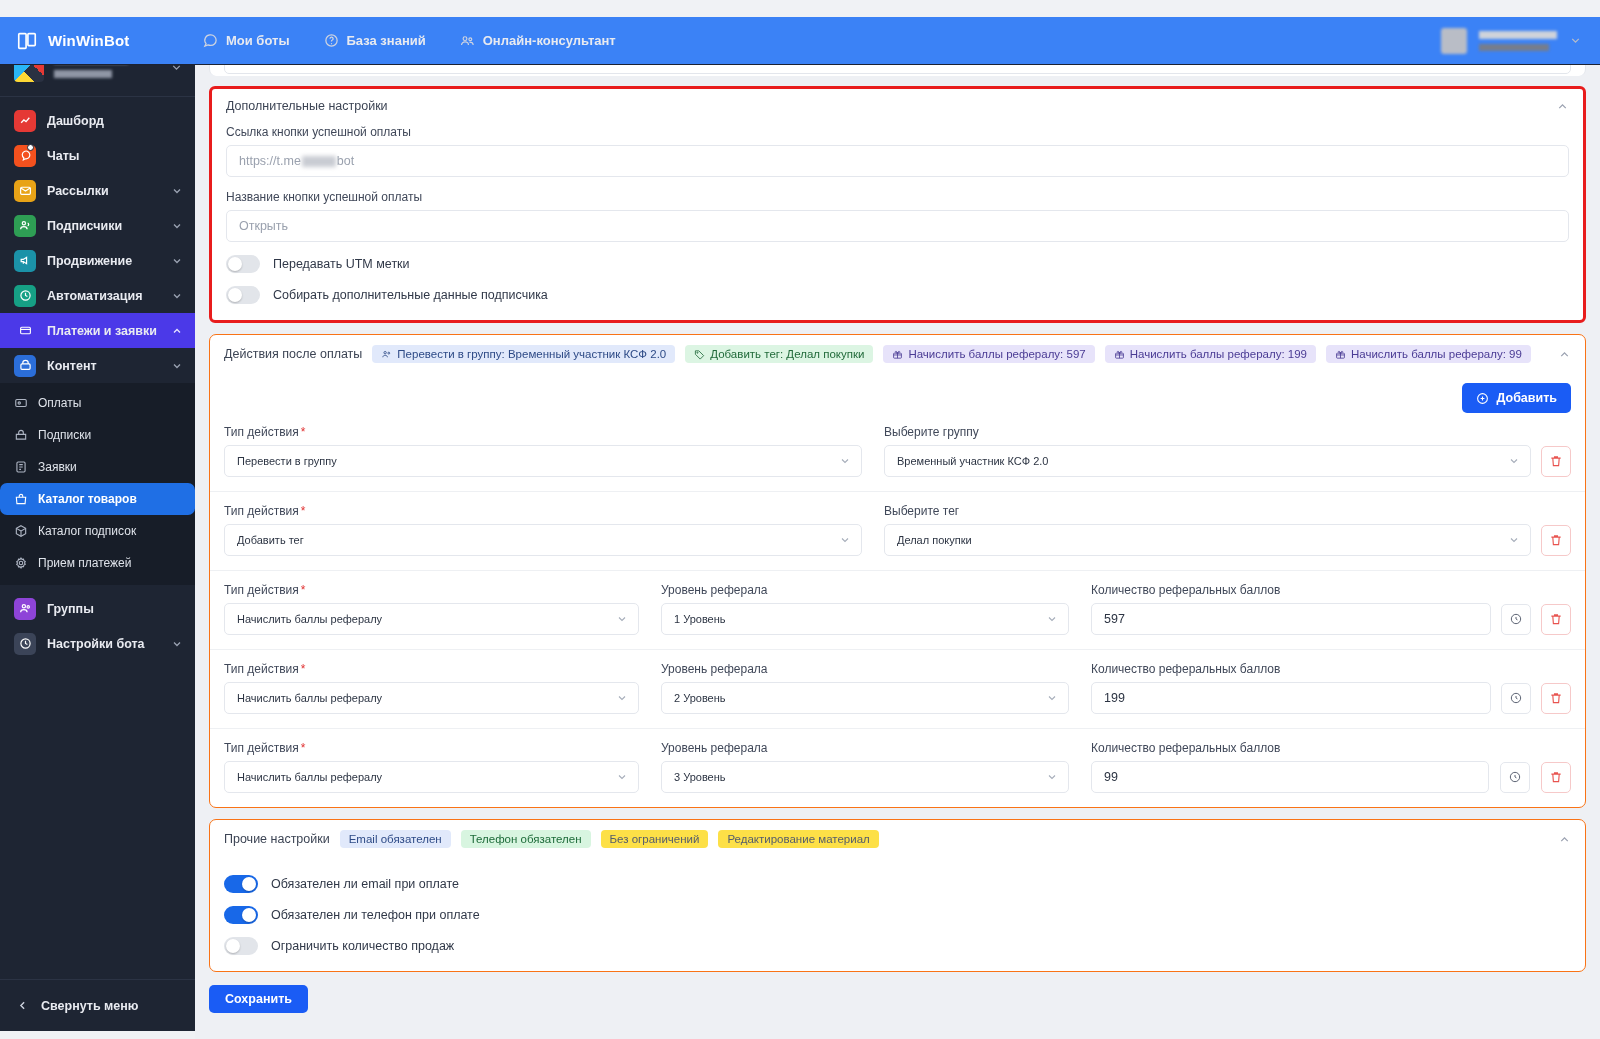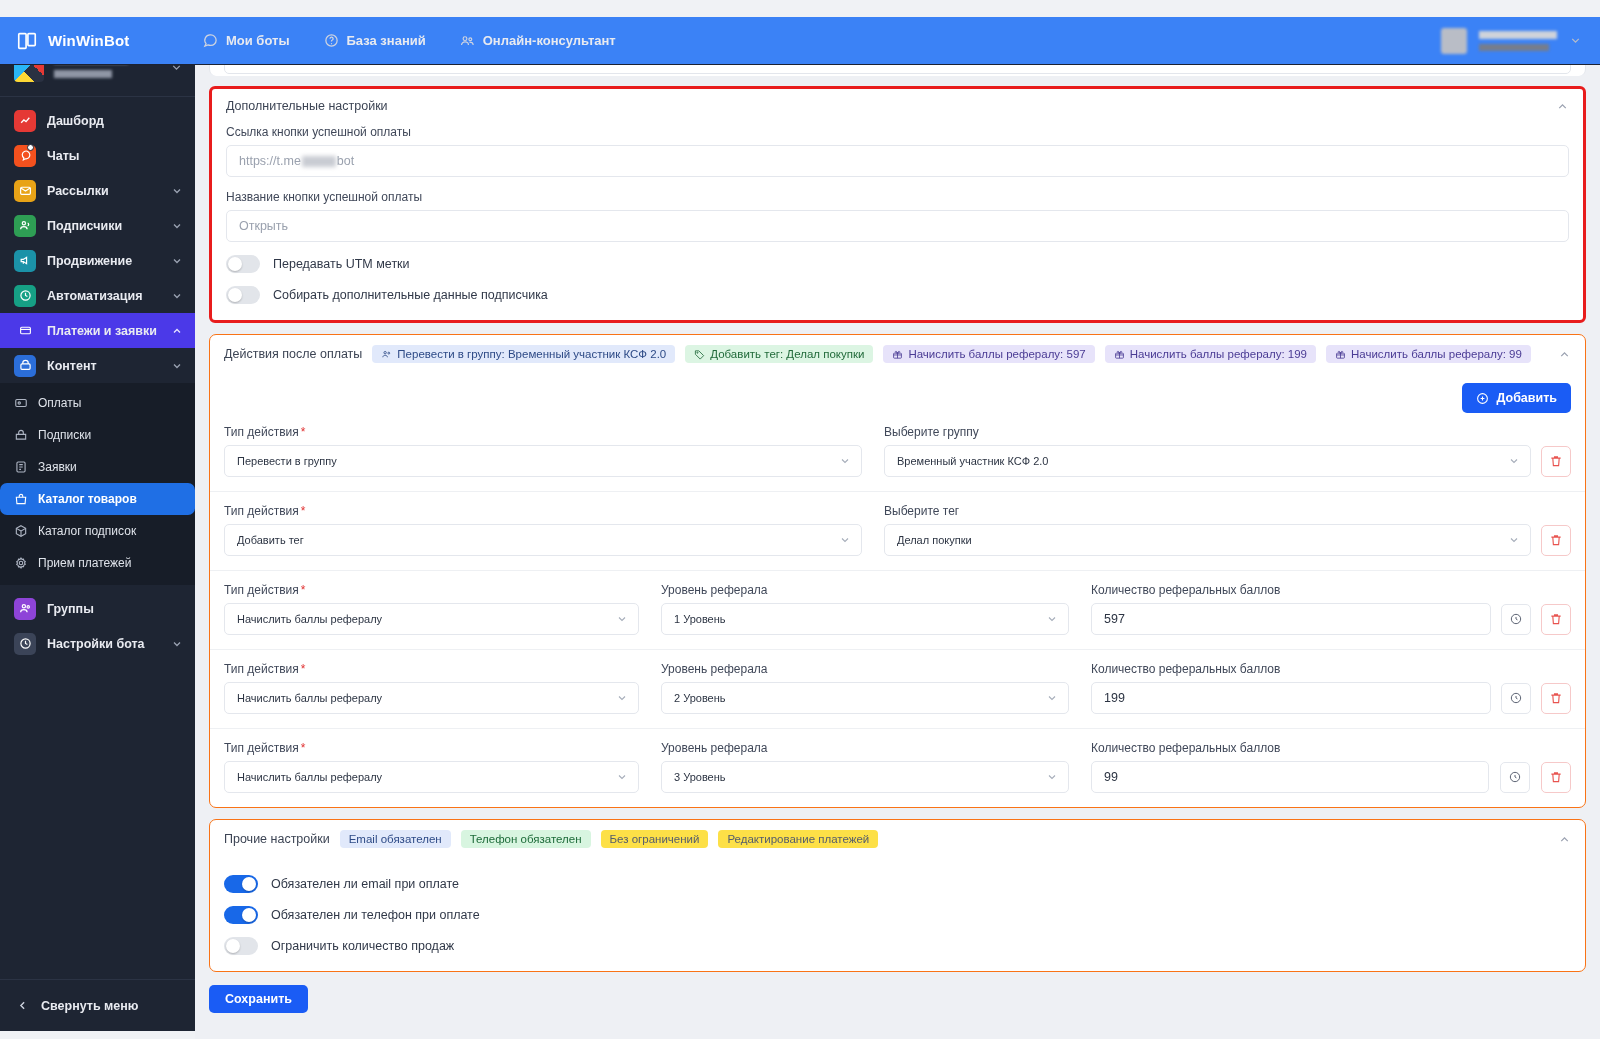--- a/index.html
+++ b/index.html
@@ -730,21 +730,21 @@
       <span class="chip chip-blue">
           <span>Email обязателен</span>
         </span>
       <span class="chip chip-ltgreen">
           <span>Телефон обязателен</span>
         </span>
       <span class="chip chip-grey">
           <span>Без ограничений</span>
         </span>
       <span class="chip chip-grey">
-          <span>Редактирование платежей</span>
+          <span>Редактирование материал</span>
         </span>
       <svg class="hd-chev" viewBox="0 0 24 24" fill="none" stroke="currentColor" stroke-width="2.3">
           <path d="M18 15l-6-6-6 6"></path>
         </svg>
     </div>
     <div class="misc-body">
       <div class="switch-row">
         <div class="switch on">
             <span class="knob"></span>
           </div>

